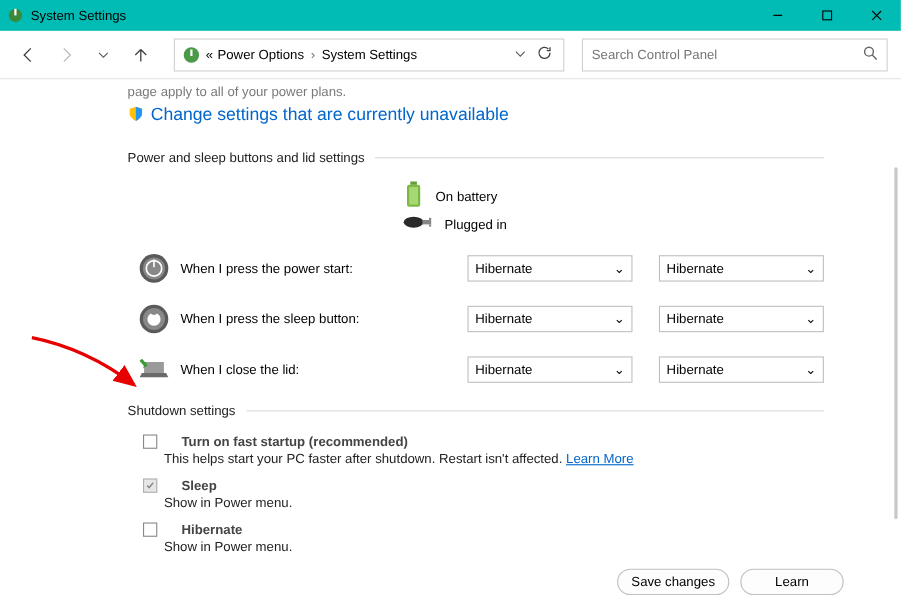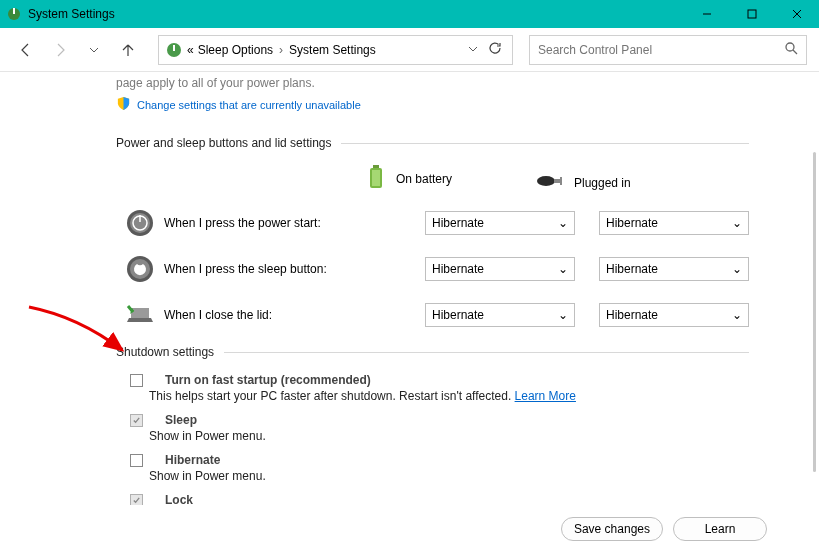--- a/index.html
+++ b/index.html
@@ -19,25 +19,25 @@
   .breadcrumb-sep { color: #6b6b6b; margin: 0 2px; }
   .breadcrumb-spacer { flex: 1; }
   .breadcrumb-right { display: flex; align-items: center; gap: 10px; margin-right: 4px; }
   .search-box { width: 278px; height: 30px; border: 1px solid #d0d0d0; display: flex; align-items: center; padding: 0 8px; margin-left: 10px; }
   .search-input { flex: 1; border: none; outline: none; font-size: 12px; color: #666; }
   .search-icon { color: #666; }
   .content { position: relative; height: calc(100% - 28px - 44px - 48px); overflow: hidden; padding: 0 20px; }
   .content-inner { padding-left: 96px; padding-right: 50px; padding-top: 4px; }
   .truncated-line { color: #7a7a7a; font-size: 12px; margin-bottom: 6px; }
   .shield-link { display: flex; align-items: center; gap: 6px; margin-bottom: 22px; }
-  .shield-link a { color: #0066cc; font-size: 11px; text-decoration: none; cursor: pointer; }
+  .shield-link a { color: #0066cc; font-size: 16px; text-decoration: none; cursor: pointer; }
   .section-row { display: flex; align-items: center; margin-bottom: 14px; }
   .section-label { font-size: 12px; color: #222; white-space: nowrap; margin-right: 10px; }
   .section-line { flex: 1; height: 1px; background: #d8d8d8; }
-  .col-headers { display: flex; align-items: flex-end; margin-bottom: 14px; margin-left: 250px; }
+  .col-headers { display: flex; align-items: flex-start; margin-bottom: 14px; margin-left: 250px; flex-direction: column; }
   .col-header { display: flex; align-items: center; gap: 10px; width: 170px; }
   .col-header-text { font-size: 12px; }
   .setting-row { display: flex; align-items: center; margin-bottom: 14px; }
   .setting-icon { width: 32px; height: 32px; display: flex; align-items: center; justify-content: center; margin-left: 8px; margin-right: 8px; }
   .setting-label { font-size: 12px; flex: 1; }
   .setting-selects { display: flex; gap: 24px; margin-left: 4px; }
   .select-box { width: 150px; height: 24px; border: 1px solid #bfbfbf; display: flex; align-items: center; padding: 0 6px; background: #fff; cursor: pointer; justify-content: space-between; font-size: 12px; }
   .shutdown-items { margin-left: 14px; }
   .shutdown-item { margin-bottom: 10px; }
   .shutdown-top { display: flex; align-items: center; gap: 22px; }
@@ -106,21 +106,21 @@
     </div>
 
   <div class="breadcrumb-box">
     <span class="breadcrumb-icon">
       <svg viewBox="0 0 18 18">
           <circle cx="9" cy="9" r="7" fill="#4a9a4a"></circle>
           <path d="M9 4 L9 10" stroke="#fff" stroke-width="2"></path>
         </svg>
     </span>
     <span class="breadcrumb-text">«</span>
-    <span class="breadcrumb-text">Sleep Options</span>
+    <span class="breadcrumb-text">Power Options</span>
     <span class="breadcrumb-sep">›</span>
     <span class="breadcrumb-text">System Settings</span>
     <span class="breadcrumb-spacer"></span>
     <span class="breadcrumb-right">
       <span><svg width="10" height="10" viewBox="0 0 10 10">
             <path d="M1 3 L5 7 L9 3" fill="none" stroke="#5a5a5a" stroke-width="1"></path>
           </svg></span>
       <span><svg width="14" height="14" viewBox="0 0 14 14">
             <path d="M12 7 A5 5 0 1 1 10.5 3.5 M12 2 L12 5 L9 5" fill="none" stroke="#404040" stroke-width="1.2"></path>
           </svg></span>

